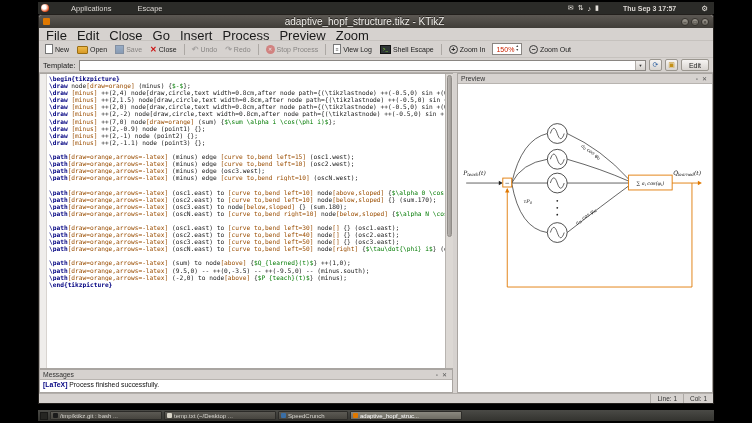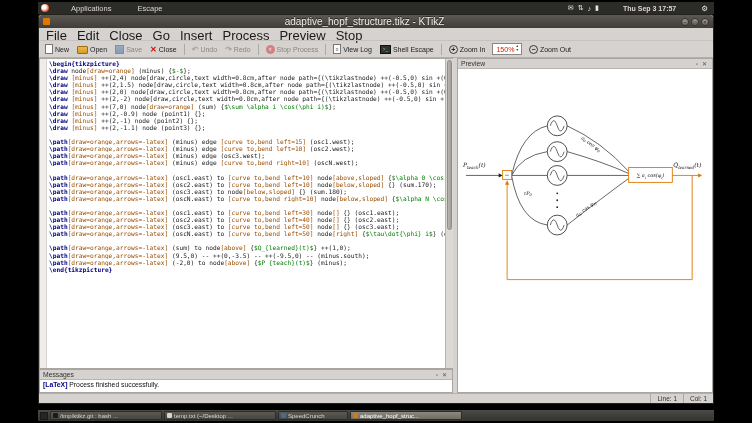--- a/index.html
+++ b/index.html
@@ -147,21 +147,21 @@
     </div>
 
     <div class="menubar">
         <span class="menu-item">File</span>
         <span class="menu-item">Edit</span>
         <span class="menu-item">Close</span>
         <span class="menu-item">Go</span>
         <span class="menu-item">Insert</span>
         <span class="menu-item">Process</span>
         <span class="menu-item">Preview</span>
-        <span class="menu-item">Stop</span>
+        <span class="menu-item">Zoom</span>
       </div>
 
     <div class="toolbar">
         <span class="tb-btn">
           <span class="tb-ic ic-new"></span>
           <span class="tb-lb">New</span>
         </span>
         <span class="tb-btn">
           <span class="tb-ic ic-open"></span>
           <span class="tb-lb">Open</span>
@@ -208,20 +208,34 @@
             <span>▲</span>
             <span>▼</span>
           </span>
         </span>
         <span class="tb-btn">
           <span class="tb-ic ic-zoom">−</span>
           <span class="tb-lb">Zoom Out</span>
         </span>
       </div>
 
+    <div class="template-bar">
+      <span>Template:</span>
+      <span class="combo">
+        <span class="combo-value"></span>
+        <span class="combo-arrow">▼</span>
+      </span>
+      <span class="mini-btn">
+          <span style="color:#3465a4">⟳</span>
+        </span>
+      <span class="mini-btn">
+          <span style="color:#c49016">▣</span>
+        </span>
+      <span class="edit-btn">Edit</span>
+    </div>
 
     <div class="main">
       <div class="left-col">
         <div class="editor">
           <div class="icon-border"></div>
           <div class="code-area">
               <div class="cl"><span class="kw">\begin{tikzpicture}</span></div>
               <div class="cl"><span class="cmd">\draw</span> node<span class="opt">[draw=orange]</span> (minus) {<span class="mth">$-$</span>};</div>
               <div class="cl"><span class="cmd">\draw</span> <span class="opt">[minus]</span> ++(2,4) node[draw,circle,text width=0.8cm,after node path={(\tikzlastnode) ++(-0.5,0) sin +(0.15,0.15) cos +(0.15,-0.15) sin +(0.15,-0.15) cos +(0.15,0.15)}] (osc1) {};</div>
               <div class="cl"><span class="cmd">\draw</span> <span class="opt">[minus]</span> ++(2,1.5) node[draw,circle,text width=0.8cm,after node path={(\tikzlastnode) ++(-0.5,0) sin +(0.15,0.15) cos +(0.15,-0.15) sin +(0.15,-0.15) cos +(0.15,0.15)}] (osc2) {};</div>

